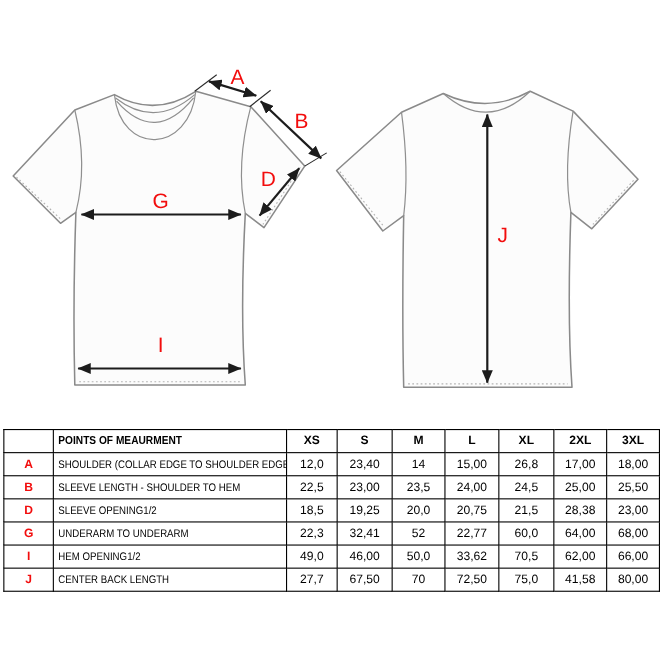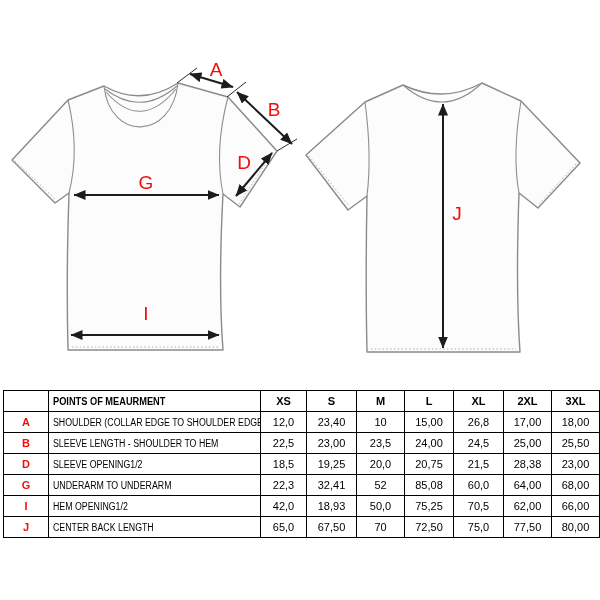--- a/index.html
+++ b/index.html
@@ -109,21 +109,21 @@
         <th>2XL</th>
         <th>3XL</th>
       </tr>
     </thead>
     <tbody>
         <tr>
           <td class="letter-cell">A</td>
           <td class="name-cell"><span class="squeeze">SHOULDER (COLLAR EDGE TO SHOULDER EDGE)</span></td>
           <td>12,0</td>
           <td>23,40</td>
-          <td>10</td>
+          <td>14</td>
           <td>15,00</td>
           <td>26,8</td>
           <td>17,00</td>
           <td>18,00</td>
         </tr>
         <tr>
           <td class="letter-cell">B</td>
           <td class="name-cell"><span class="squeeze">SLEEVE LENGTH - SHOULDER TO HEM</span></td>
           <td>22,5</td>
           <td>23,00</td>
@@ -143,43 +143,43 @@
           <td>21,5</td>
           <td>28,38</td>
           <td>23,00</td>
         </tr>
         <tr>
           <td class="letter-cell">G</td>
           <td class="name-cell"><span class="squeeze">UNDERARM TO UNDERARM</span></td>
           <td>22,3</td>
           <td>32,41</td>
           <td>52</td>
-          <td>85,08</td>
+          <td>22,77</td>
           <td>60,0</td>
           <td>64,00</td>
           <td>68,00</td>
         </tr>
         <tr>
           <td class="letter-cell">I</td>
           <td class="name-cell"><span class="squeeze">HEM OPENING1/2</span></td>
-          <td>42,0</td>
-          <td>18,93</td>
+          <td>49,0</td>
+          <td>46,00</td>
           <td>50,0</td>
-          <td>75,25</td>
+          <td>33,62</td>
           <td>70,5</td>
           <td>62,00</td>
           <td>66,00</td>
         </tr>
         <tr>
           <td class="letter-cell">J</td>
           <td class="name-cell"><span class="squeeze">CENTER BACK LENGTH</span></td>
-          <td>65,0</td>
+          <td>27,7</td>
           <td>67,50</td>
           <td>70</td>
           <td>72,50</td>
           <td>75,0</td>
-          <td>77,50</td>
+          <td>41,58</td>
           <td>80,00</td>
         </tr>
       </tbody>
   </table>
 
 </div>
 
 </body></html>

